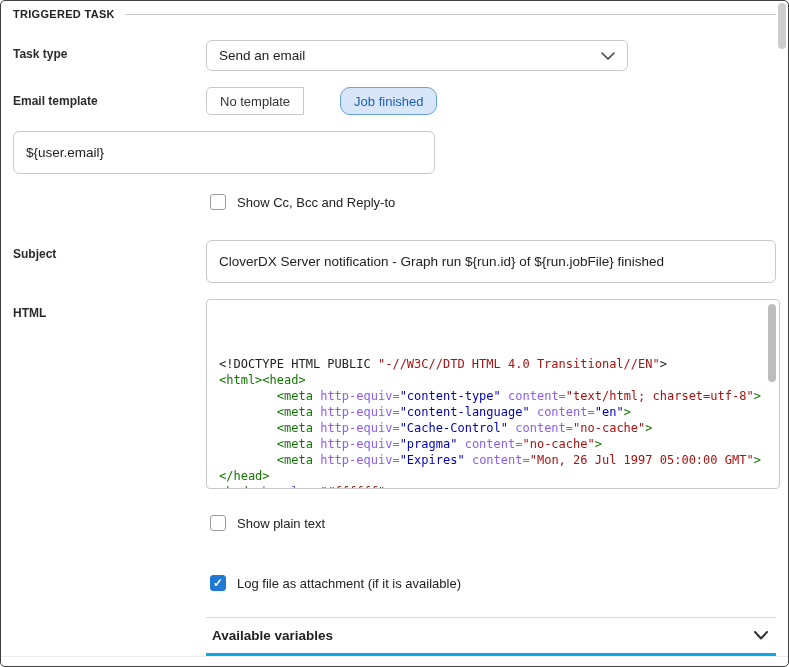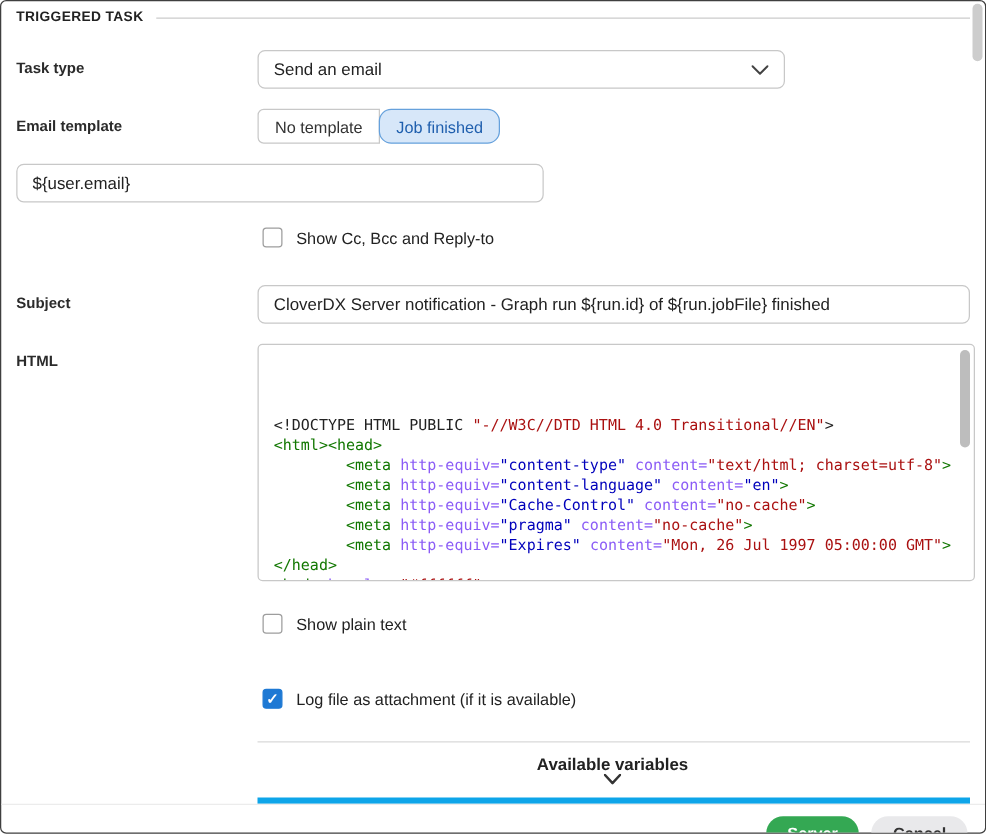--- a/index.html
+++ b/index.html
@@ -22,28 +22,28 @@
 
   .row { display:grid; grid-template-columns:193px 1fr; align-items:start; margin-bottom:16px; }
   .row .flabel { font-size:12px; font-weight:bold; color:#2b2b2b; padding-top:7px; }
 
   .select {
     width:422px; height:31px; border:1px solid #c8c8c8; border-radius:6px;
     display:flex; align-items:center; justify-content:space-between;
     padding:0 12px; font-size:13.5px; color:#222; background:#fff; cursor:pointer;gap:36px;
   }
   .text-input {
-    height:31px; border:1px solid #c8c8c8; border-radius:6px;
+    height:43px; border:1px solid #c8c8c8; border-radius:6px;
     padding:14px 12px; font-size:13.5px; color:#222;
     font-family:"Liberation Sans", sans-serif; background:#fff; outline:none;
   }
   .w-narrow { width:422px; }
   .w-full { width:100%; }
 
-  .seg-group { display:flex; }
+  .seg-group { display:flex;gap:37px; }
   .seg-btn {
     font-family:"Liberation Sans", sans-serif;
     font-size:13px; padding:5px 13px; background:#fff;
     border:1px solid #c8c8c8; color:#333; cursor:pointer; height:28px;
   }
   .seg-btn:first-child { border-radius:5px 0 0 5px; }
   .seg-btn:last-child { border-radius:0 5px 5px 0; margin-left:-1px; }
   .seg-btn.selected { background:#d7e7f9; border-color:#66a1dc; color:#1f5fae; position:relative; z-index:1;border-radius:10px; }
 
   .checkbox-row { display:flex; align-items:center; gap:11px; margin:4px 0 8px 4px; cursor:pointer; }
@@ -69,23 +69,23 @@
   .tok-str  { color:#aa1111; }
   .tok-meta { color:#222; }
   .tok-plain{ color:#000; }
   .editor-scrollbar {
     position:absolute; top:4px; right:3px; width:8px; height:78px;
     background:#bdbdbd; border-radius:4px; cursor:default;
   }
 
   .accordion {
     margin-top:26px;
-    border-top:1px solid #d9d9d9; border-bottom:5px solid #0ea5e9;
+    border-top:1px solid #d9d9d9; border-bottom:3px solid #0ea5e9;
     display:flex; align-items:center; justify-content:space-between;
-    padding:10px 8px 10px 6px; cursor:pointer;flex-direction:column;
+    padding:10px 8px 10px 6px; cursor:pointer;
   }
   .accordion .acc-label { font-size:13.5px; font-weight:bold; color:#222; }
 
   .footer {
     flex:0 0 auto; display:flex; justify-content:flex-end; align-items:center;
     gap:10px; padding:9px 14px 12px 12px; border-top:1px solid #ececec;
   }
   .btn {
     font-family:"Liberation Sans", sans-serif; font-size:13px; font-weight:bold;
     border:none; border-radius:14px; padding:7px 17px; cursor:pointer; line-height:1;

